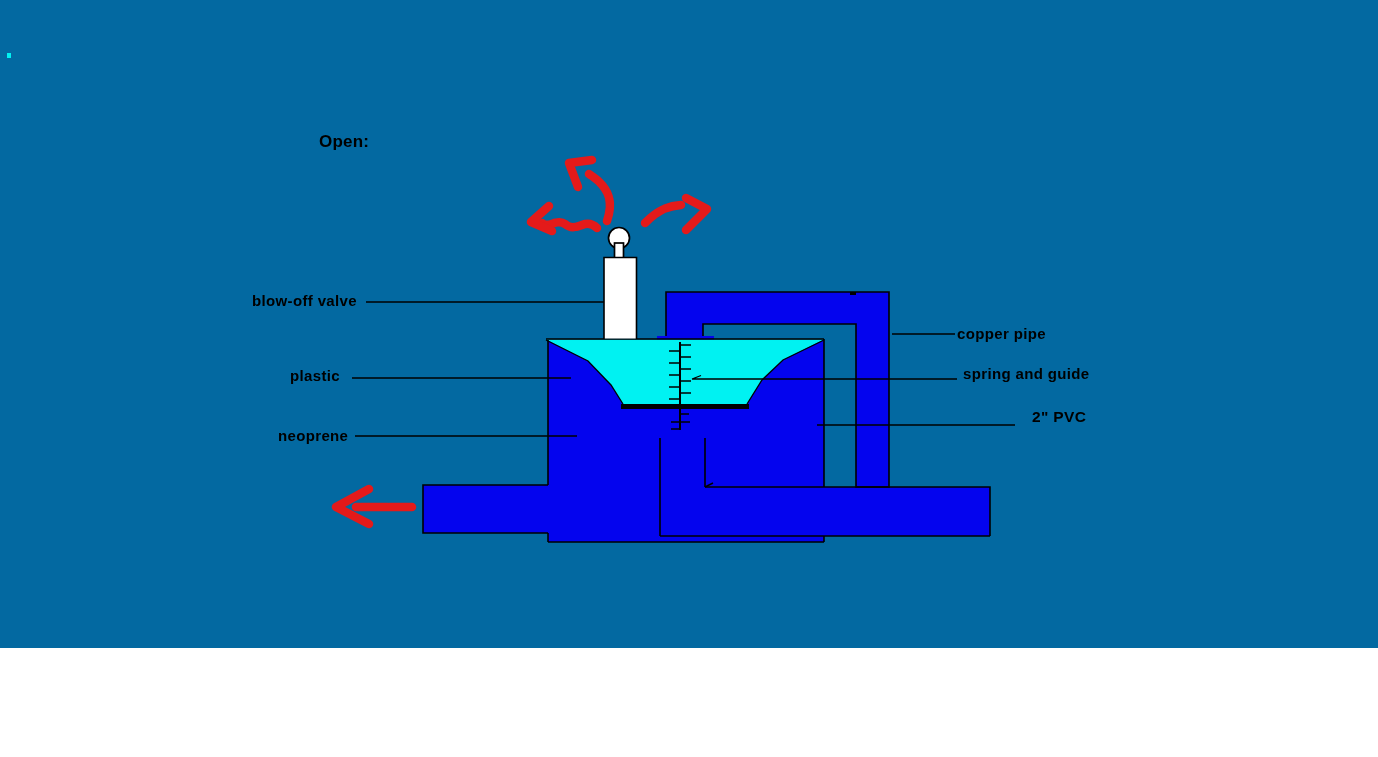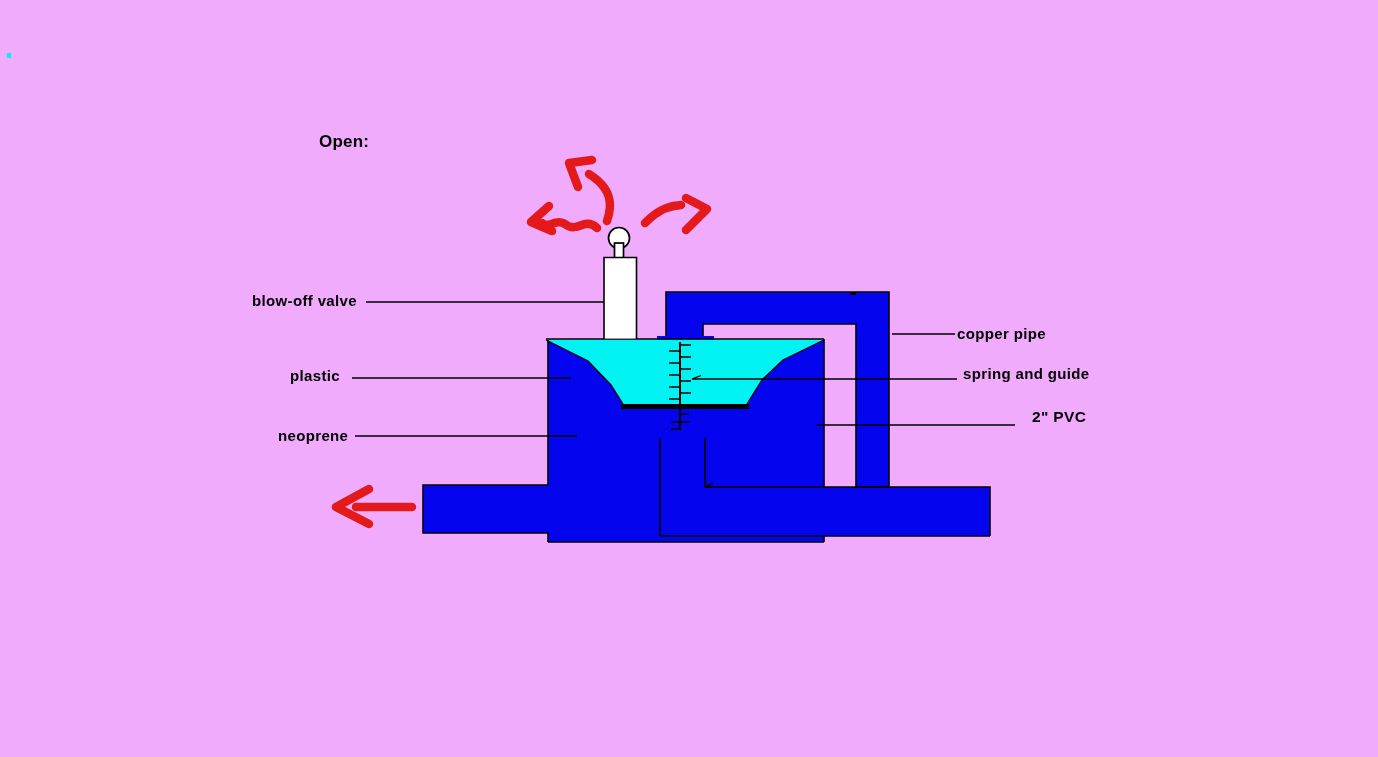--- a/index.html
+++ b/index.html
@@ -1,16 +1,16 @@
 <!DOCTYPE html>
 <html><head>
 <meta charset="utf-8">
 <style>
   html,body{margin:0;padding:0;background:#fff;}
-  #stage{position:relative;width:1378px;height:757px;background:#f0abfc;overflow:hidden;
+  #stage{position:relative;width:1378px;height:648px;background:#0369a1;overflow:hidden;
          font-family:"Liberation Sans",sans-serif;}
   svg{position:absolute;left:0;top:0;}
   text{font-family:"Liberation Sans",sans-serif;font-weight:600;font-size:15px;
        letter-spacing:.35px;fill:#000;}
   .ttl{font-size:17px;font-weight:700;letter-spacing:.2px;}
   .bold{font-weight:700;font-size:15.5px;}
   .ol{stroke:#000;stroke-width:1.6;fill:none;}
   .thin{stroke:#000;stroke-width:1.3;fill:none;}
   .white-part{fill:#fff;stroke:#000;stroke-width:1.7;}
   .spring{stroke:#000;stroke-width:2;fill:none;}

